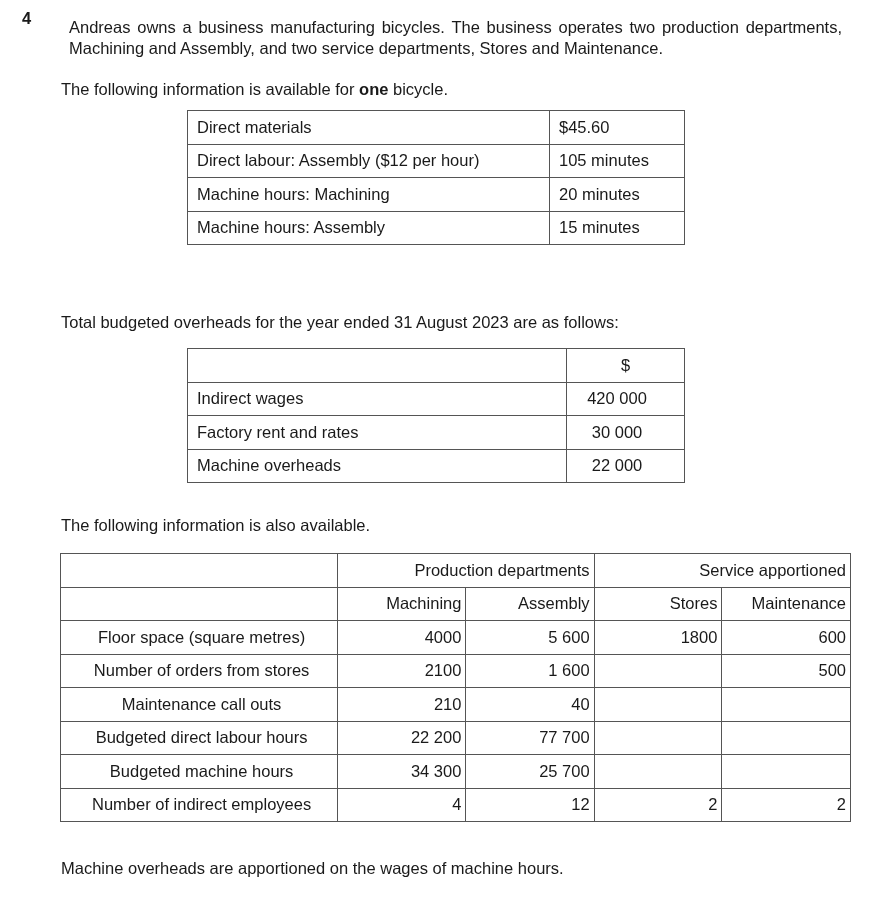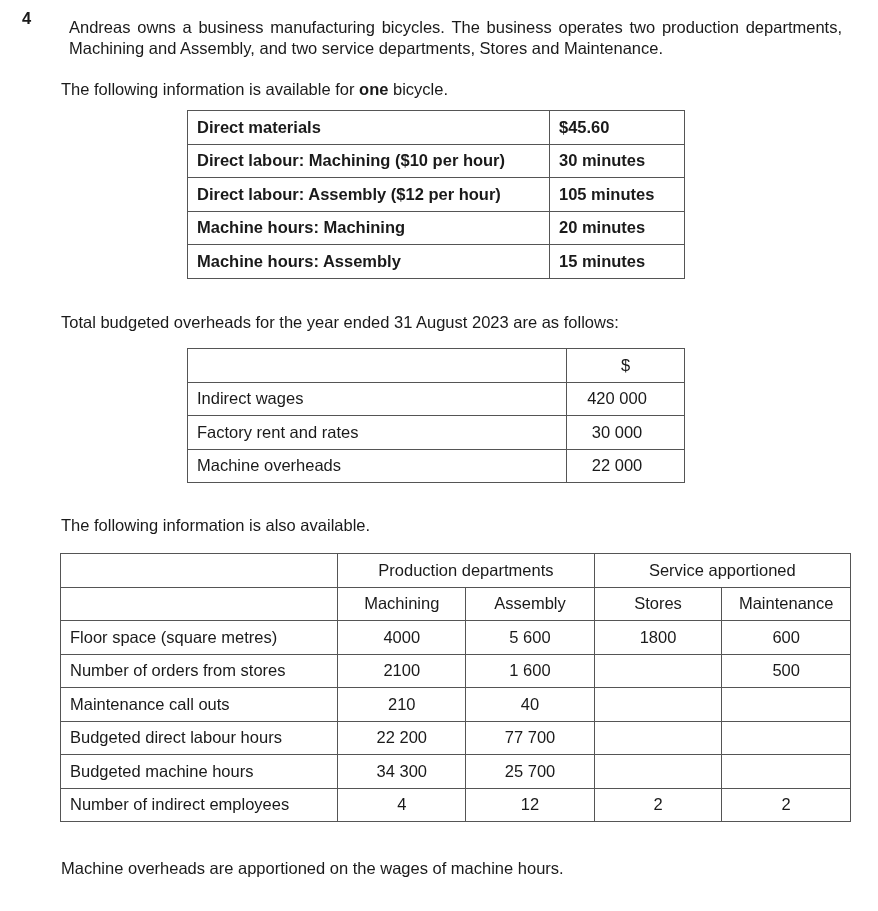--- a/index.html
+++ b/index.html
@@ -6,50 +6,46 @@
   body {
     width: 878px; height: 911px; position: relative; overflow: hidden;
     font-family: "Liberation Sans", sans-serif; color: #1a1a1a; font-size: 16.5px;
   }
   .qnum { position: absolute; left: 22px; top: 9px; font-weight: bold; font-size: 16.5px; }
   .intro { position: absolute; left: 61px; top: 9px; width: 789px; line-height: 21px; text-align: justify; }
   .intro p { margin: 8px; }
   .para { position: absolute; left: 61px; }
   table { border-collapse: collapse; position: absolute; }
   td { border: 1px solid #555; padding: 0 9px; height: 33.5px; box-sizing: border-box; font-size: 16.5px; }
-  #t1 { left: 187px; top: 110px; width: 498px; font-weight: bold; }
+  #t1 { left: 187px; top: 110px; width: 498px; }
   #t1 td.lbl { width: 362px; }
   #t2 { left: 187px; top: 348px; width: 498px; }
   #t2 td.lbl { width: 379px; }
   #t2 td.val { text-align: center; padding-right: 26px; }
   #t2 td.hdr { text-align: center; }
   #t3 { left: 60px; top: 553px; width: 791px; }
-  #t3 td { text-align: center; padding: 0 4px; }
-  #t3 td.lbl { text-align: left; width: 280px; padding-left: 9px; }
+  #t3 td { text-align: right; padding: 0 4px; }
+  #t3 td.lbl { text-align: center; width: 280px; padding-left: 9px; }
   #t3 td.c { width: 129px; }
 </style>
 </head>
 <body>
 
 <div class="qnum">4</div>
 <div class="intro">
   <p>Andreas owns a business manufacturing bicycles. The business operates two production departments, Machining and Assembly, and two service departments, Stores and Maintenance.</p>
 </div>
 
 <div class="para" style="top:80px;"><span>The following information is available for </span><b>one</b><span> bicycle.</span></div>
 
 <table id="t1">
   <tbody>
       <tr>
         <td class="lbl">Direct materials</td>
         <td>$45.60</td>
-      </tr>
-  <tr>
-        <td class="lbl">Direct labour: Machining ($10 per hour)</td>
-        <td>30 minutes</td>
       </tr>
   <tr>
         <td class="lbl">Direct labour: Assembly ($12 per hour)</td>
         <td>105 minutes</td>
       </tr>
   <tr>
         <td class="lbl">Machine hours: Machining</td>
         <td>20 minutes</td>
       </tr>
   <tr>

